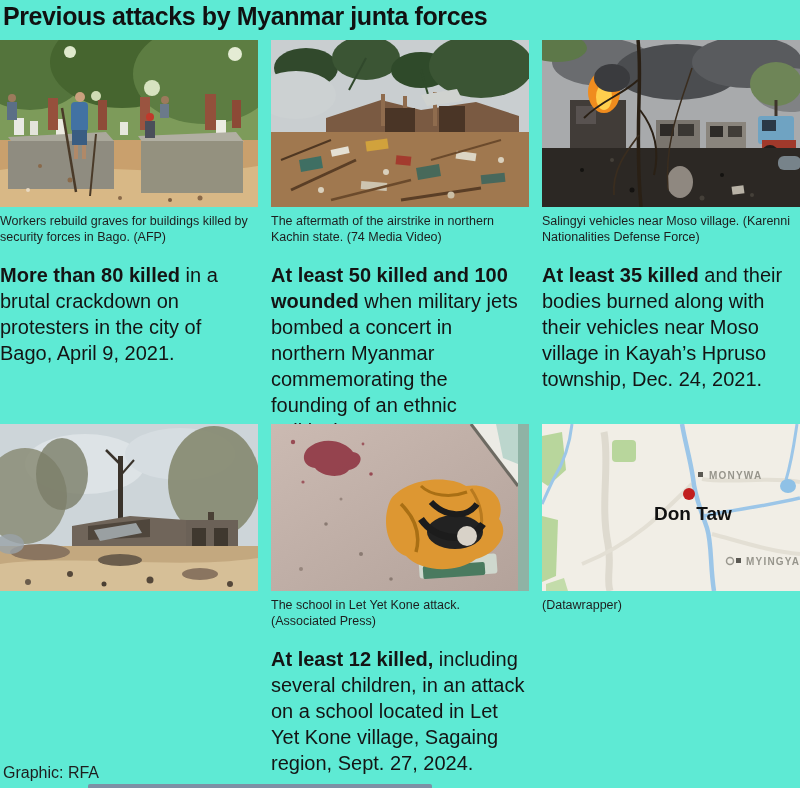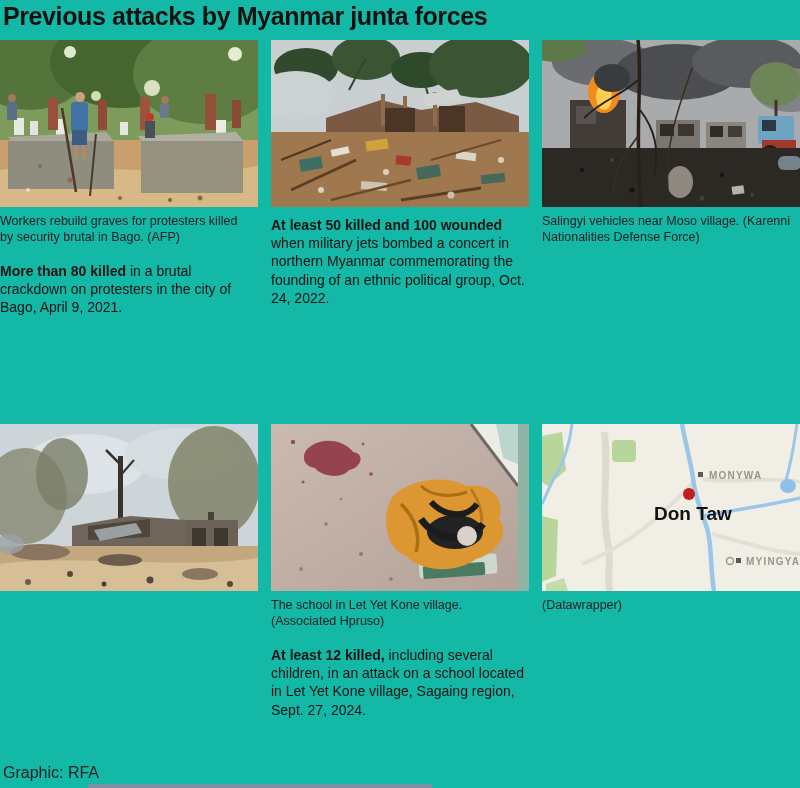--- a/index.html
+++ b/index.html
@@ -1,34 +1,34 @@
 <!DOCTYPE html>
 <html><head>
 <meta charset="utf-8">
 <style>
   * { margin:0; padding:0; box-sizing:border-box; }
   html,body { background:#fff; }
   .page {
-    position:relative; width:800px; height:788px; background:#14b8a6;
+    position:relative; width:800px; height:788px; background:#5eead4;
     font-family:"Liberation Sans","DejaVu Sans",sans-serif; color:#151515; overflow:hidden;
   }
   .title {
     position:absolute; top:2px; left:3px; font-size:25px; font-weight:700;
     letter-spacing:-0.4px; color:#111;
   }
   .row { position:absolute; left:0; width:800px; display:grid;
          grid-template-columns:258px 258px 258px; column-gap:13px; }
   .row1 { top:40px; }
   .row2 { top:424px; }
   .photo { width:258px; height:167px; display:block; }
   .caption {
     margin-top:6px; min-height:40px; font-size:12.5px; line-height:1.3; color:#1e1e1e;
     padding-right:6px;
   }
-  .story { margin-top:9px; font-size:14px; line-height:1.3; color:#141414; padding-right:2px; }
+  .story { margin-top:9px; font-size:20px; line-height:1.3; color:#141414; padding-right:2px; }
   .story b { font-weight:700; }
   .credit { position:absolute; top:764px; left:3px; font-size:16px; color:#1e1e1e; }
   .bottom-bar { position:absolute; left:88px; bottom:0; width:344px; height:4px;
     background:#7d90a5; border-radius:2px 2px 0 0; }
   svg text { font-family:"Liberation Sans","DejaVu Sans",sans-serif; }
   .map-town { font-size:10px; fill:#97958c; letter-spacing:1.2px; font-weight:700; }
   .map-marker-label { font-size:19px; font-weight:700; fill:#111; }
 </style>
 </head>
 <body>
@@ -79,21 +79,21 @@
         <rect x="7" y="62" width="10" height="18" fill="#5b6f86"></rect>
         <circle cx="165" cy="60" r="4" fill="#9c7a5c"></circle>
         <rect x="160" y="64" width="9" height="14" fill="#6b7a8a"></rect>
         <circle cx="40" cy="126" r="2" fill="#8a6a4a"></circle>
           <circle cx="70" cy="140" r="2.5" fill="#8a6a4a"></circle>
         <circle cx="120" cy="158" r="2" fill="#8a6a4a"></circle>
           <circle cx="170" cy="160" r="2" fill="#7d5e40"></circle>
         <circle cx="28" cy="150" r="2" fill="#e8d9c2"></circle>
           <circle cx="200" cy="158" r="2.5" fill="#8a6a4a"></circle>
       </svg>
-      <p class="caption">Workers rebuild graves for protesters killed by security brutal in Bago. (AFP)</p>
+      <p class="caption">Workers rebuild graves for buildings killed by security forces in Bago. (AFP)</p>
       <p class="story"><b>More than 80 killed</b><span> in a brutal crackdown on protesters in the city of Bago, April 9, 2021.</span></p>
     </div>
 
     <div>
       <svg class="photo" viewBox="0 0 258 167" preserveAspectRatio="none">
         <rect x="0" y="0" width="258" height="167" fill="#c9ced0"></rect>
         <ellipse cx="35" cy="28" rx="32" ry="20" fill="#31492c"></ellipse>
         <ellipse cx="95" cy="18" rx="34" ry="22" fill="#3b5534"></ellipse>
         <ellipse cx="150" cy="30" rx="30" ry="18" fill="#2f4a2a"></ellipse>
         <ellipse cx="210" cy="26" rx="52" ry="32" fill="#3b5534"></ellipse>
@@ -119,20 +119,21 @@
         <line x1="20" y1="150" x2="85" y2="120" stroke="#5a3e26" stroke-width="3"></line>
         <line x1="60" y1="160" x2="140" y2="140" stroke="#6b4a2c" stroke-width="2.5"></line>
         <line x1="130" y1="160" x2="210" y2="148" stroke="#5a3e26" stroke-width="3"></line>
         <line x1="160" y1="120" x2="230" y2="100" stroke="#6b4a2c" stroke-width="2"></line>
         <line x1="10" y1="120" x2="60" y2="100" stroke="#4f3722" stroke-width="2"></line>
         <circle cx="50" cy="150" r="3" fill="#d9d0bd"></circle>
           <circle cx="115" cy="132" r="3" fill="#d9d0bd"></circle>
         <circle cx="180" cy="155" r="3.5" fill="#cbbfa6"></circle>
           <circle cx="230" cy="120" r="3" fill="#d9d0bd"></circle>
       </svg>
+      <p class="caption">The aftermath of the airstrike in northern Kachin state. (74 Media Video)</p>
       <p class="story"><b>At least 50 killed and 100 wounded</b><span> when military jets bombed a concert in northern Myanmar commemorating the founding of an ethnic political group, Oct. 24, 2022.</span></p>
     </div>
 
     <div>
       <svg class="photo" viewBox="0 0 258 167" preserveAspectRatio="none">
         <rect x="0" y="0" width="258" height="167" fill="#a8aaac"></rect>
         <ellipse cx="60" cy="22" rx="50" ry="24" fill="#6a6c6f"></ellipse>
         <ellipse cx="135" cy="32" rx="62" ry="28" fill="#4b4d50"></ellipse>
         <ellipse cx="205" cy="22" rx="55" ry="26" fill="#595b5e"></ellipse>
         <ellipse cx="248" cy="50" rx="36" ry="22" fill="#808284"></ellipse>
@@ -164,20 +165,21 @@
         <circle cx="70" cy="120" r="2" fill="#454039"></circle>
           <circle cx="160" cy="158" r="2.5" fill="#454039"></circle>
         <rect x="190" y="146" width="12" height="8" fill="#b8b2a6" transform="rotate(-8 196 150)"></rect>
         <path d="M96,0 C101,40 92,90 99,167" stroke="#2a2015" stroke-width="3.5" fill="none"></path>
         <path d="M96,40 C80,55 60,60 42,78" stroke="#2a2015" stroke-width="2" fill="none"></path>
         <path d="M98,70 C112,88 118,110 112,135" stroke="#2a2015" stroke-width="2" fill="none"></path>
         <path d="M97,95 C84,112 70,130 72,155" stroke="#3a2d1f" stroke-width="1.8" fill="none"></path>
         <path d="M150,28 C140,60 122,100 126,150" stroke="#3a2d1f" stroke-width="1.5" fill="none"></path>
       </svg>
       <p class="caption">Salingyi vehicles near Moso village. (Karenni Nationalities Defense Force)</p>
+      <p class="story"><b>At least 35 killed</b><span> and their bodies burned along with their vehicles near Moso village in Kayah’s Hpruso township, Dec. 24, 2021.</span></p>
     </div>
   </div>
 
   <div class="row row2">
 
     <div>
       <svg class="photo" viewBox="0 0 258 167" preserveAspectRatio="none">
         <rect x="0" y="0" width="258" height="167" fill="#cdd5d9"></rect>
         <ellipse cx="85" cy="40" rx="60" ry="30" fill="#dde3e6"></ellipse>
         <ellipse cx="180" cy="30" rx="55" ry="26" fill="#d6dde1"></ellipse>
@@ -235,21 +237,21 @@
         <ellipse cx="184" cy="108" rx="28" ry="17" fill="#222222"></ellipse>
         <path d="M150,95 C165,117 198,120 212,100" stroke="#1c1c1c" stroke-width="7" fill="none"></path>
         <path d="M160,78 C175,94 196,94 206,80" stroke="#1c1c1c" stroke-width="6" fill="none"></path>
         <circle cx="196" cy="112" r="10" fill="#d8d2c8"></circle>
         <circle cx="55" cy="100" r="1.8" fill="#8a7a72"></circle>
           <circle cx="90" cy="130" r="2" fill="#8a7a72"></circle>
         <circle cx="30" cy="145" r="2" fill="#97867e"></circle>
           <circle cx="120" cy="155" r="1.8" fill="#8a7a72"></circle>
         <circle cx="70" cy="75" r="1.5" fill="#97867e"></circle>
       </svg>
-      <p class="caption">The school in Let Yet Kone village. (Associated Hpruso)</p>
+      <p class="caption">The school in Let Yet Kone attack. (Associated Press)</p>
       <p class="story"><b>At least 12 killed,</b><span> including several children, in an attack on a school located in Let Yet Kone village, Sagaing region, Sept. 27, 2024.</span></p>
     </div>
 
     <div>
       <svg class="photo" viewBox="0 0 258 167" preserveAspectRatio="none">
         <rect x="0" y="0" width="258" height="167" fill="#f1eee6"></rect>
         <polygon points="0,12 20,8 24,46 6,62 0,58" fill="#b8d69c"></polygon>
         <rect x="70" y="16" width="24" height="22" rx="4" fill="#b8d69c"></rect>
         <polygon points="0,92 16,96 14,152 0,158" fill="#b8d69c"></polygon>
         <polygon points="4,160 22,154 26,167 4,167" fill="#c3dcaa"></polygon>

